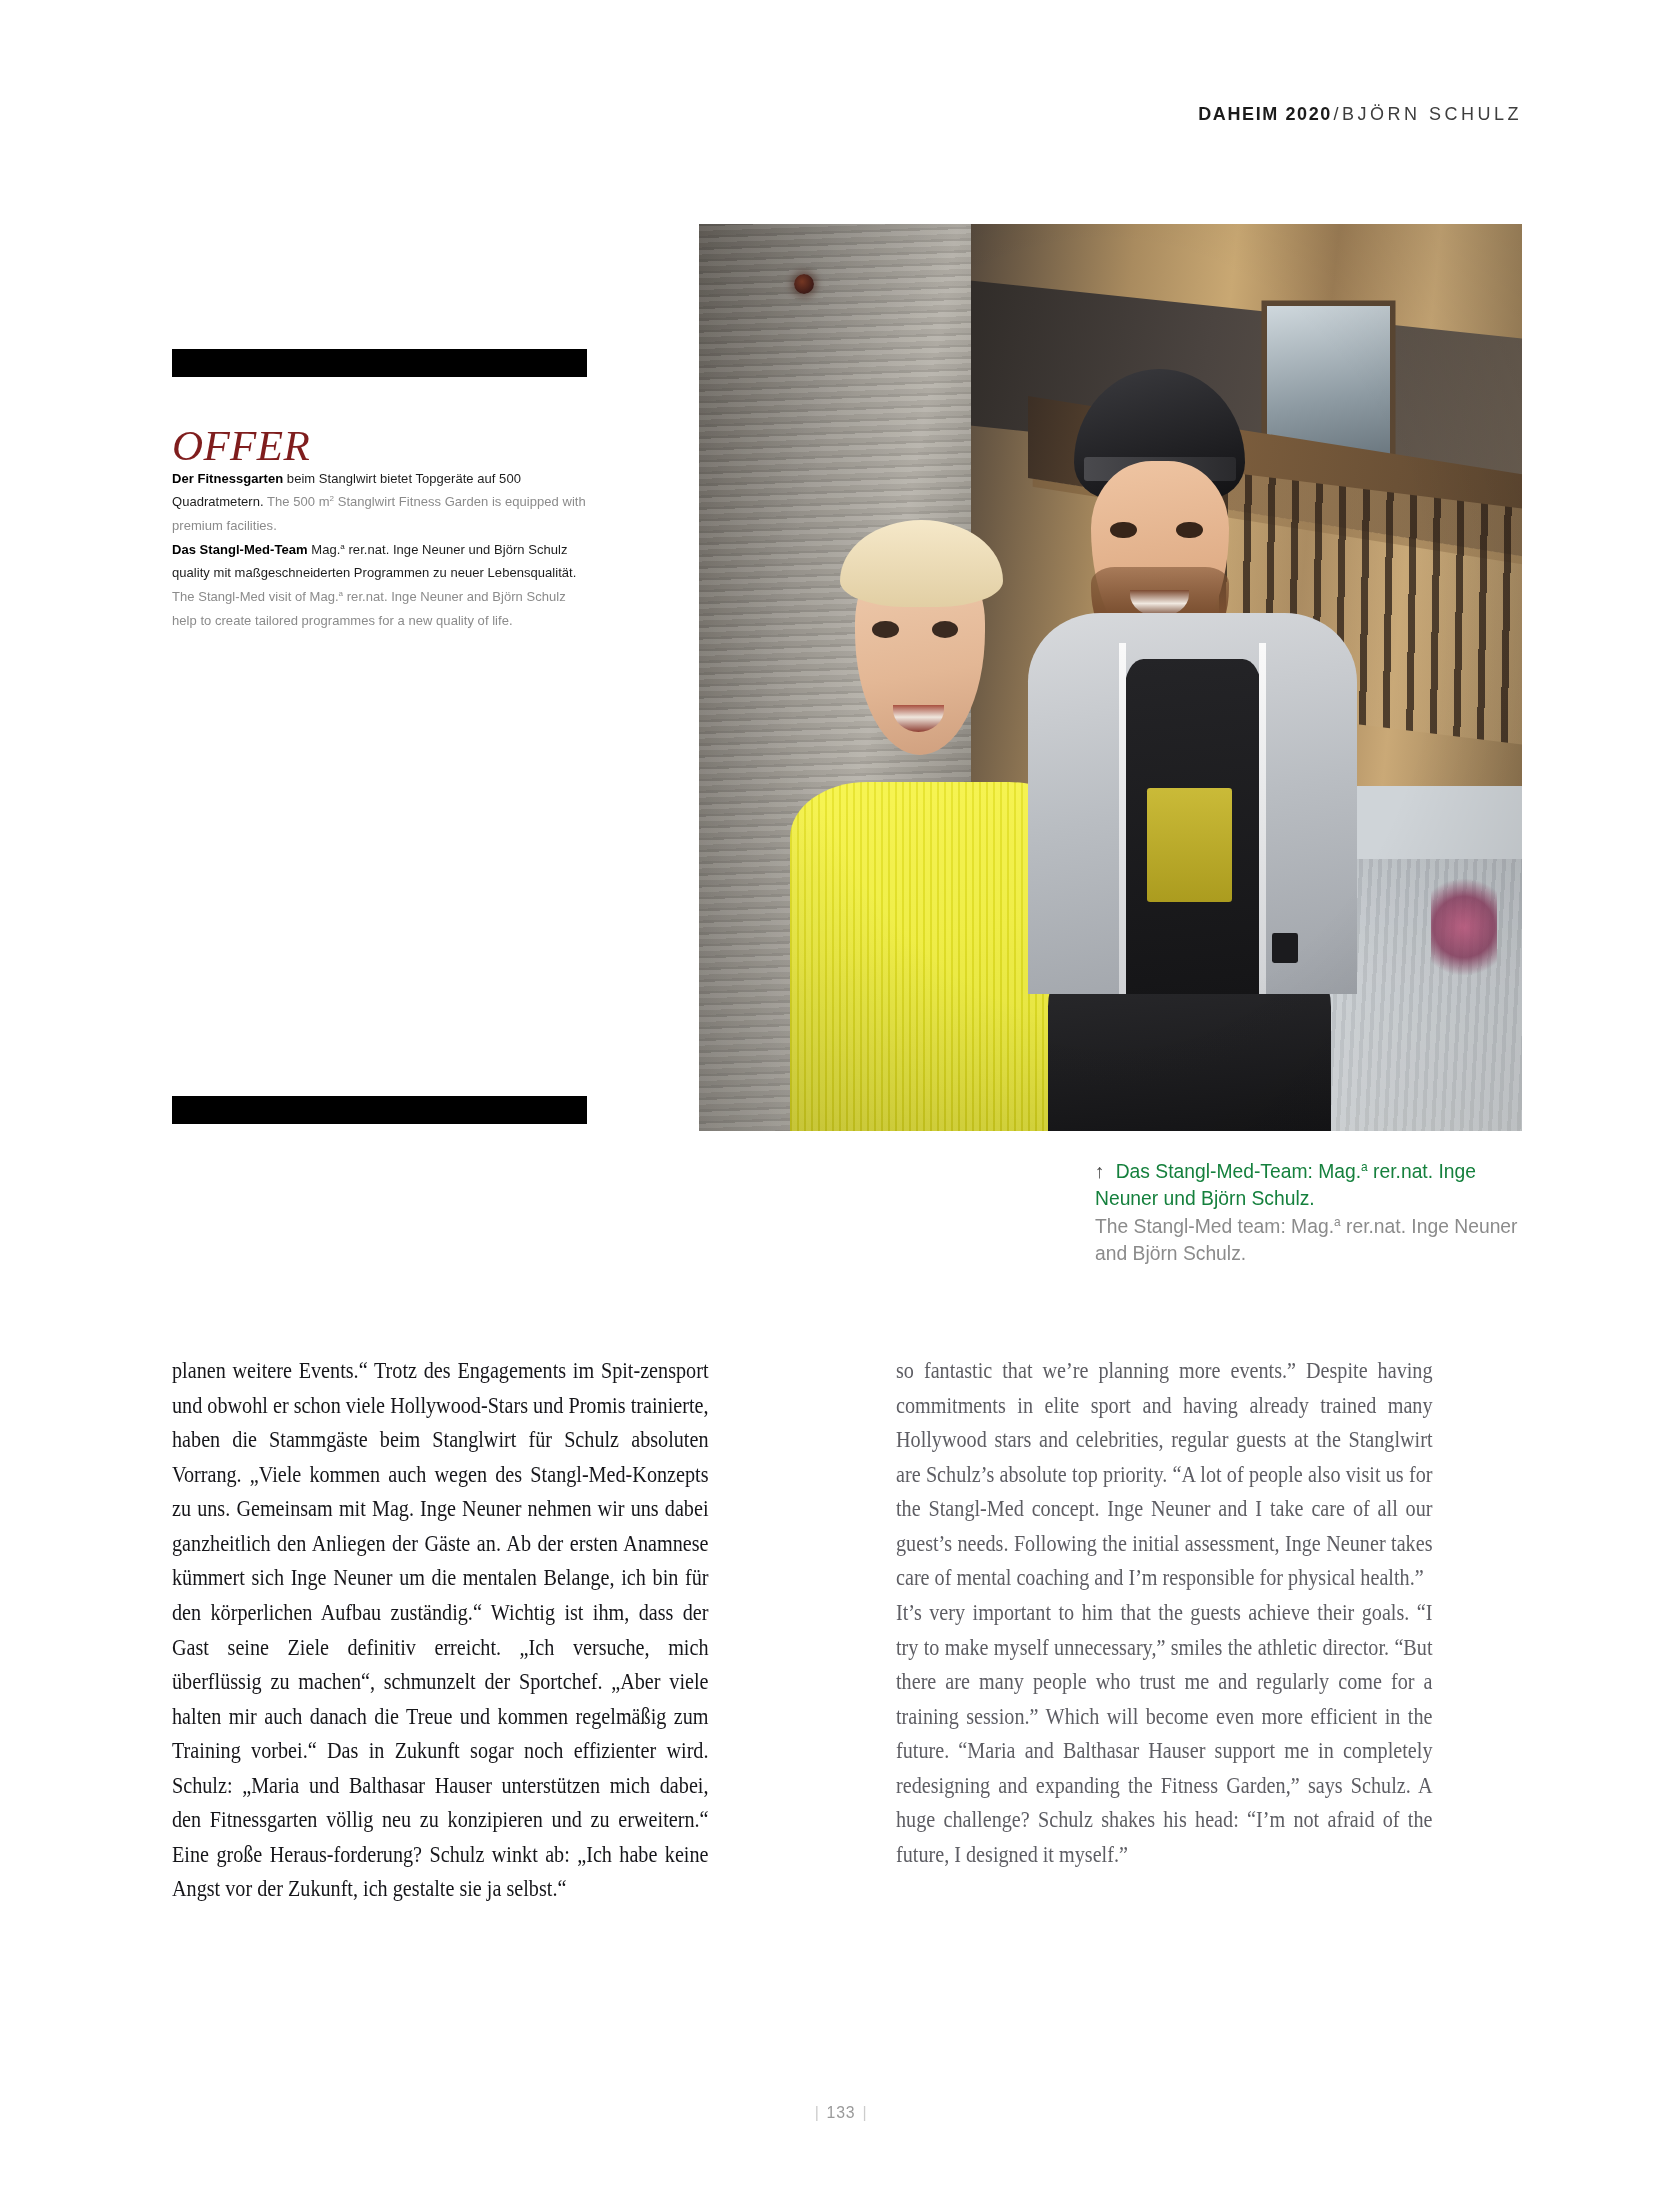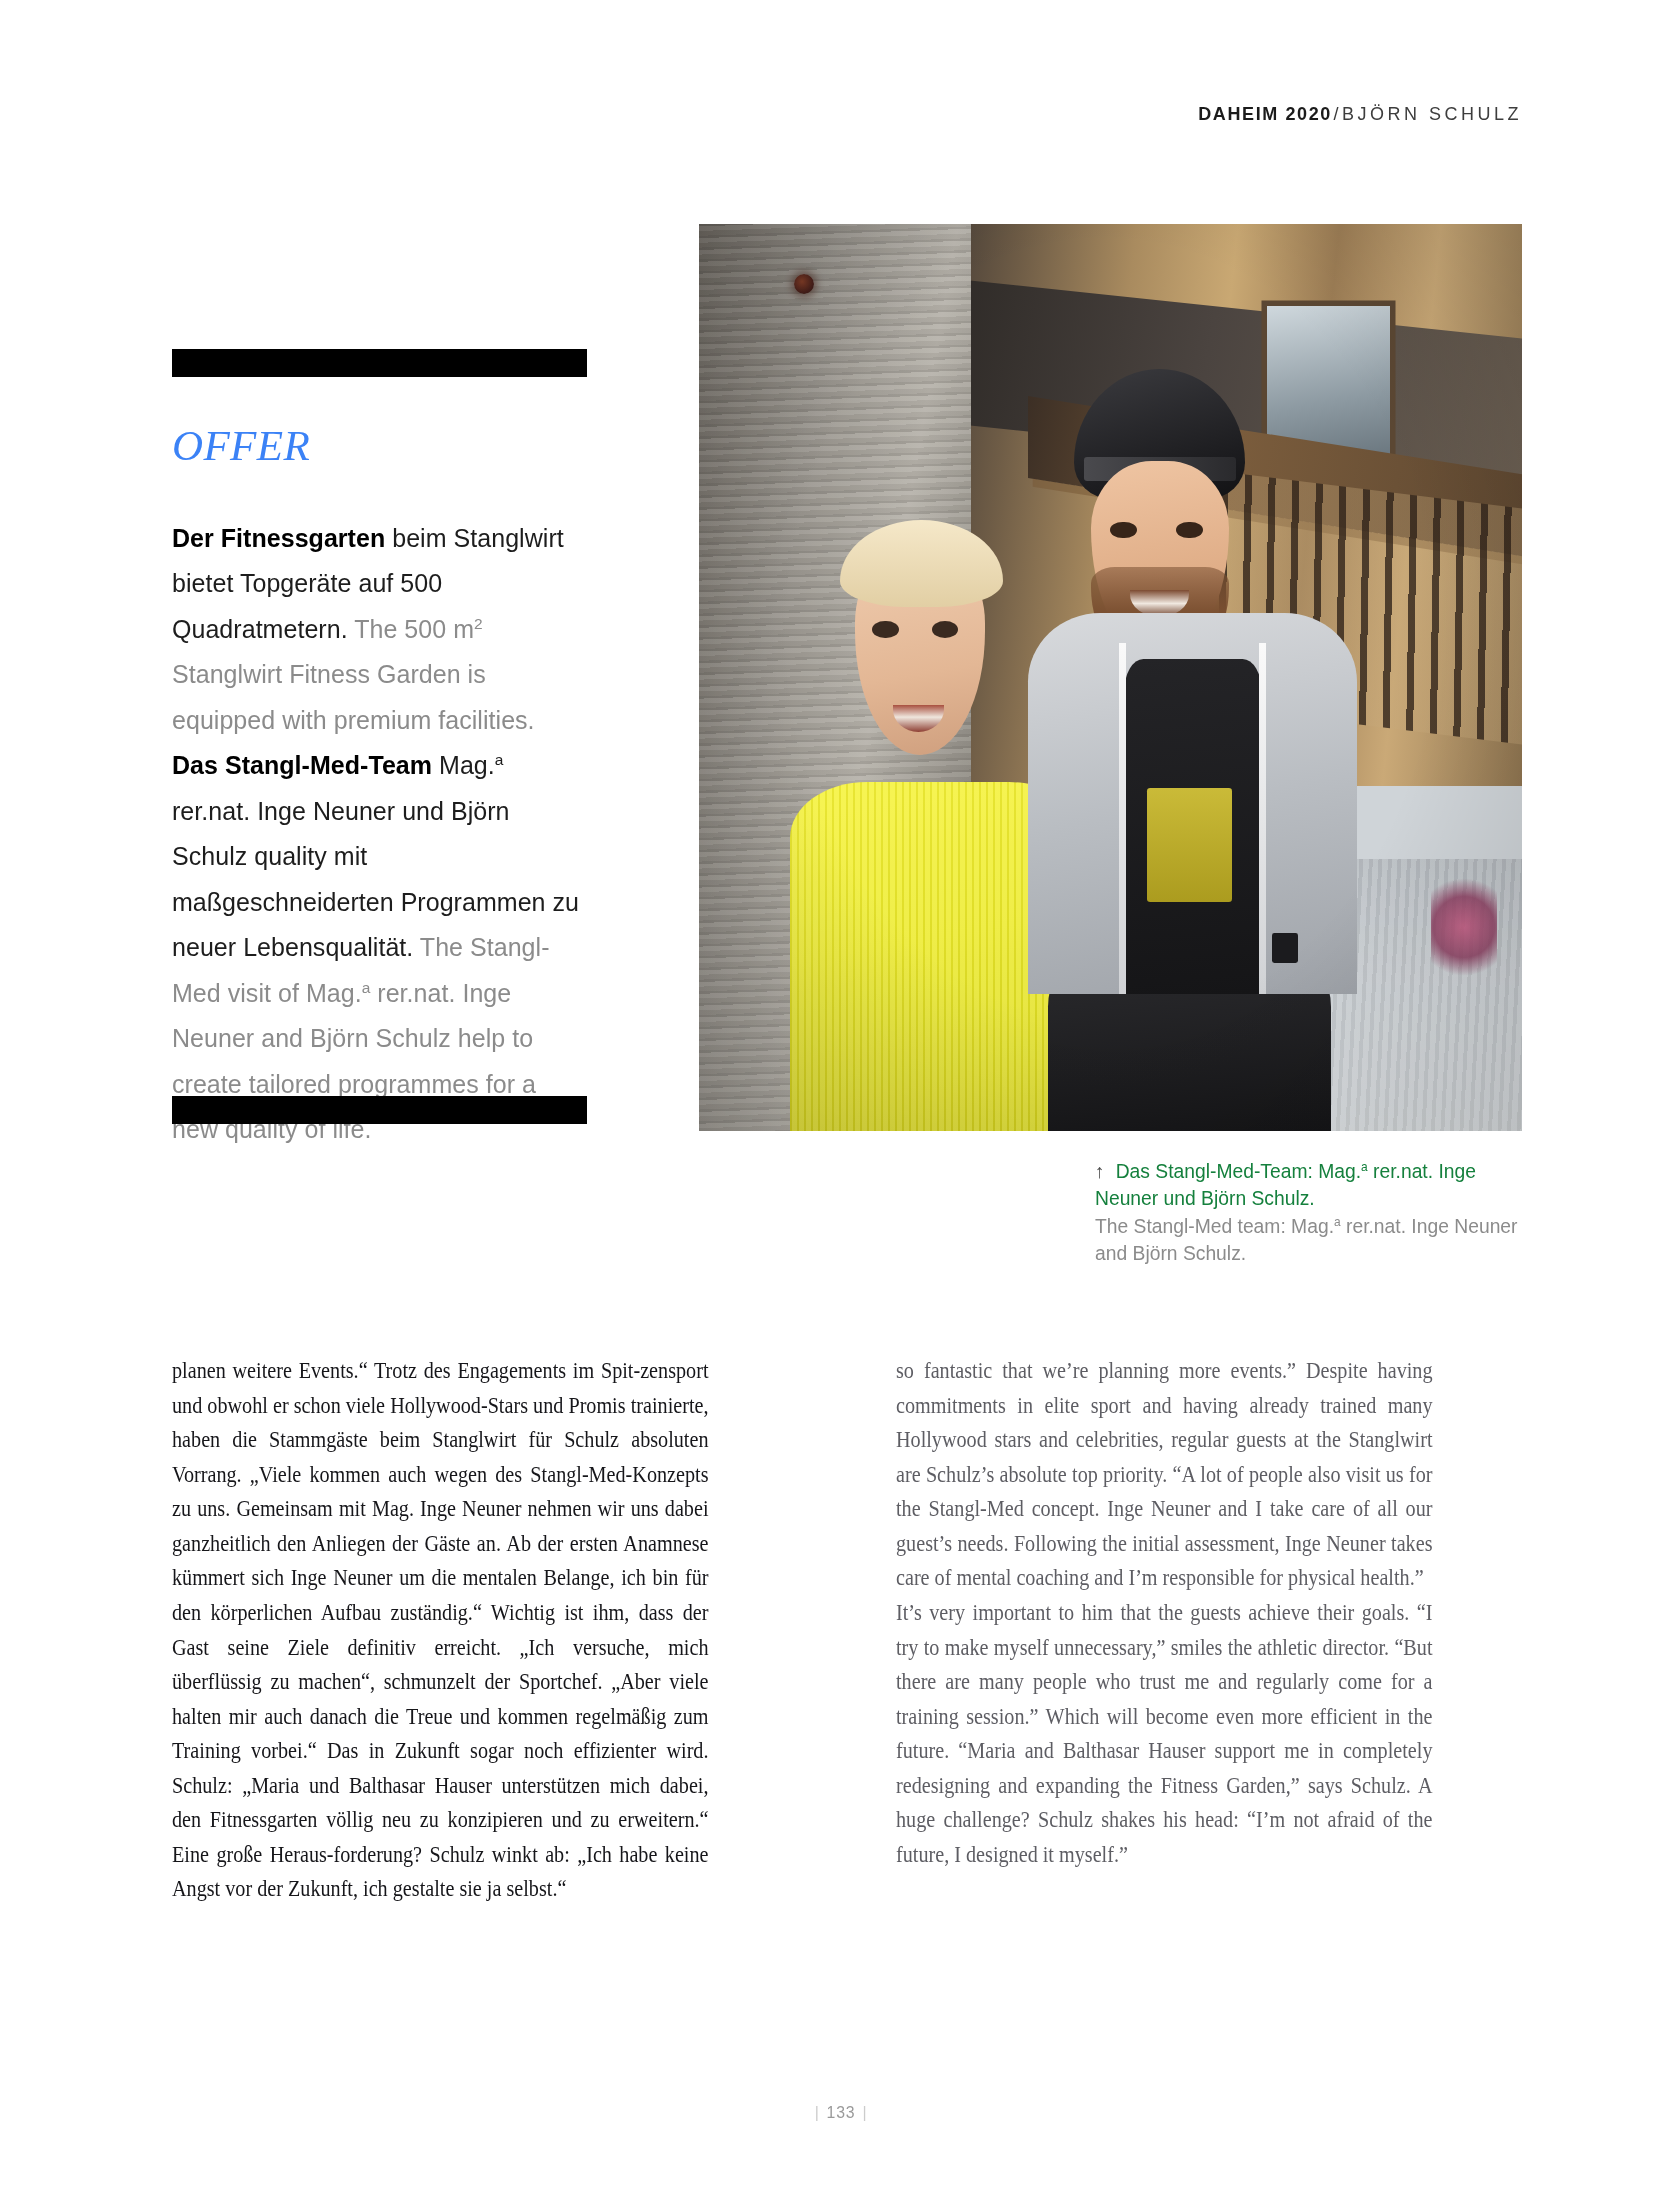--- a/index.html
+++ b/index.html
@@ -72,29 +72,28 @@
   }
   .title-main .word {
     font-weight: 700;
     letter-spacing: 0.4px;
   }
   .title-sub {
     font-family: "Liberation Serif", serif;
     font-style: italic;
     font-weight: 400;
     font-size: 43px;
-    color: #3b82f6;
+    color: #7f1d1d;
     line-height: 1.0;
     margin-top: 11px;
     letter-spacing: 0.4px;
   }
 
   .standfirst {
-    margin-top: 49px;
-    font-size: 25px;
+    font-size: 13px;
     line-height: 1.82;
     color: #8b8b8b;
     font-weight: 400;
     letter-spacing: 0.04px;
   }
   .standfirst p { margin: 0; }
   .standfirst .de {
     color: #1d1d1d;
   }
   .standfirst .lead {

